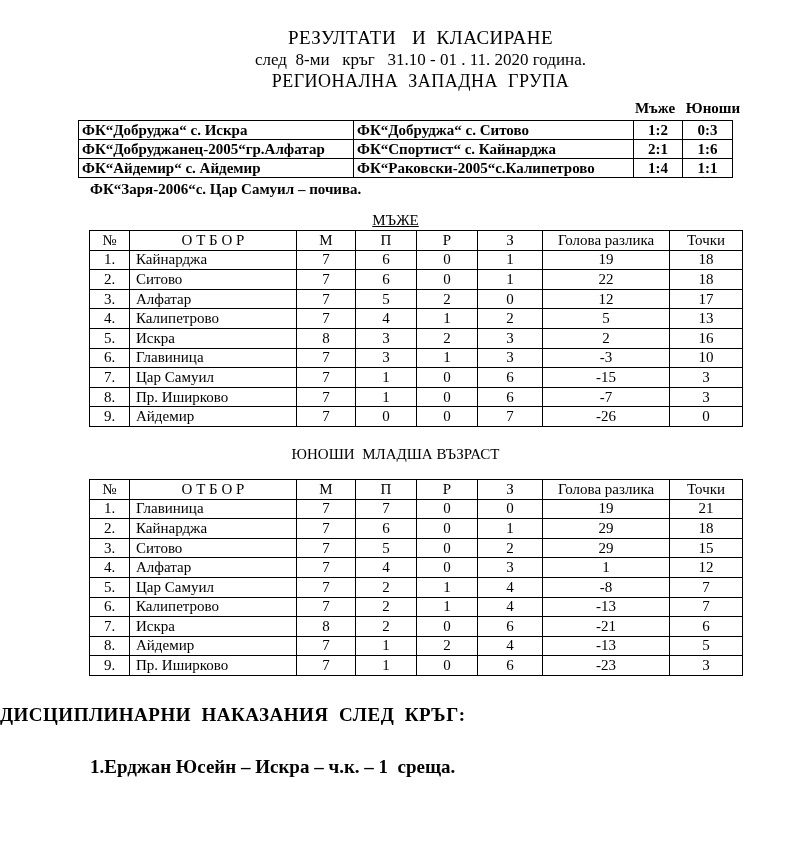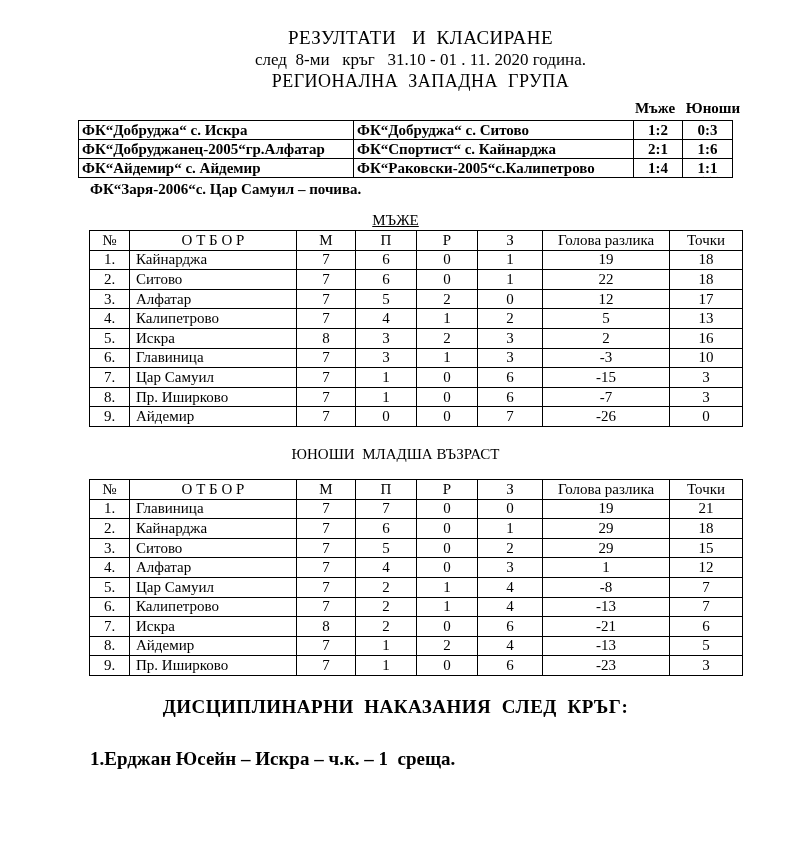--- a/index.html
+++ b/index.html
@@ -35,21 +35,21 @@
 
   
   .standings { margin-left: 89px; width: 653px; font-size: 15px; margin-top: 1px; }
   .standings th, .standings td {
     border: 1px solid #000; height: 18.6px; padding: 0 3px;
     text-align: center; font-weight: normal; overflow: hidden; white-space: pre;
   }
   .standings td.team { text-align: left; padding-left: 6px; }
 
   
-  .disc-heading { margin-top: 20px; text-align: center; font-weight: bold; font-size: 19px; letter-spacing: .5px; }
+  .disc-heading { margin-top: 28px; text-align: left; font-weight: bold; font-size: 19px; letter-spacing: .5px; }
   .disc-items { margin-left: 90px; margin-top: 26px; font-weight: bold; font-size: 19px; line-height: 30px; }
   .squiggle, .score.squig {
     text-decoration-line: underline;
     text-decoration-style: wavy;
     text-decoration-color: #dd2222;
     text-decoration-thickness: 1px;
     text-underline-offset: 3px;
     text-decoration-skip-ink: none;
   }
 </style>

